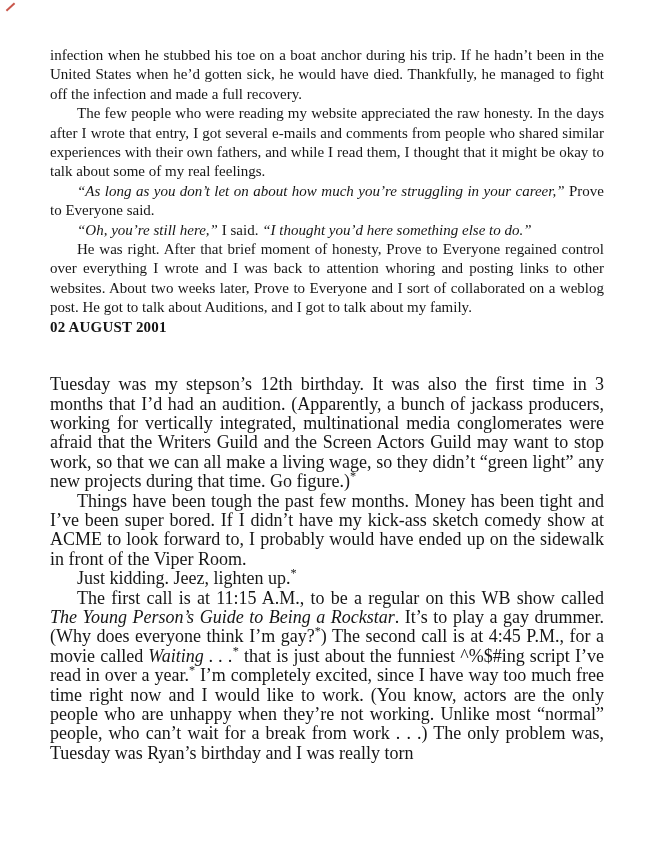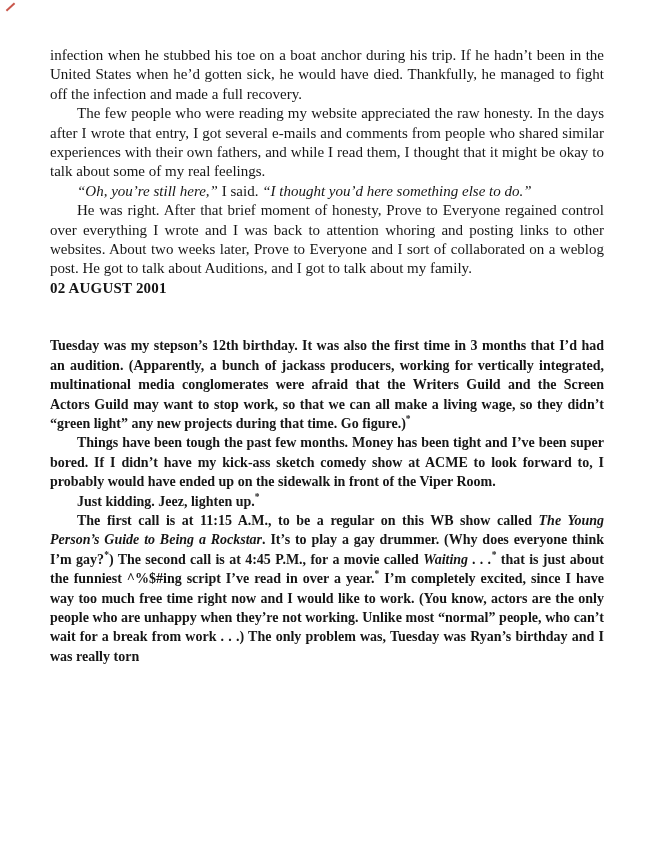--- a/index.html
+++ b/index.html
@@ -40,40 +40,41 @@
   .doc p.heading,
   .doc p.heading-italic {
     font-family: "Liberation Serif", serif;
     font-weight: bold;
     text-align: left;
     letter-spacing: 0.2px;
   }
   .doc p.heading-italic { font-style: italic; }
   .doc p.blog {
     font-family: "Liberation Serif", serif;
-    font-weight: bold;
-    font-size: 14px;
+    font-weight: normal;
+    font-size: 18px;
     line-height: 19.4px;
   }
   .doc p.indent { text-indent: 27px; }
   .doc span.i { font-style: italic; }
   .doc span.sup {
     vertical-align: super;
     font-size: 68%;
     line-height: 0;
   }
 </style>
 </head>
 <body>
 
 <main class="page">
   <span class="scan-mark"></span>
   <div class="doc">
       <p class="blk roman"><span>infection when he stubbed his toe on a boat anchor during his trip. If he hadn’t been in the United States when he’d gotten sick, he would have died. Thankfully, he managed to fight off the infection and made a full recovery.</span></p>
       <p class="blk roman indent"><span>The few people who were reading my website appreciated the raw honesty. In the days after I wrote that entry, I got several e-mails and comments from people who shared similar experiences with their own fathers, and while I read them, I thought that it might be okay to talk about some of my real feelings.</span></p>
+      <p class="blk roman indent"><span class="i">“As long as you don’t let on about how much you’re struggling in your career,”</span><span> Prove to Everyone said.</span></p>
       <p class="blk roman indent"><span class="i">“Oh, you’re still here,”</span><span> I said. </span><span class="i">“I thought you’d here something else to do.”</span></p>
       <p class="blk roman indent"><span>He was right. After that brief moment of honesty, Prove to Everyone regained control over everything I wrote and I was back to attention whoring and posting links to other websites. About two weeks later, Prove to Everyone and I sort of collaborated on a weblog post. He got to talk about Auditions, and I got to talk about my family.</span></p>
       <p class="blk heading" style=""><span>02 AUGUST 2001</span></p>
       <p class="blk blog" style="margin-top: 38px;"><span>Tuesday was my stepson’s 12th birthday. It was also the first time in 3 months that I’d had an audition. (Apparently, a bunch of jackass producers, working for vertically integrated, multinational media conglomerates were afraid that the Writers Guild and the Screen Actors Guild may want to stop work, so that we can all make a living wage, so they didn’t “green light” any new projects during that time. Go figure.)</span><span class="sup">*</span></p>
       <p class="blk blog indent"><span>Things have been tough the past few months. Money has been tight and I’ve been super bored. If I didn’t have my kick-ass sketch comedy show at ACME to look forward to, I probably would have ended up on the sidewalk in front of the Viper Room.</span></p>
       <p class="blk blog indent"><span>Just kidding. Jeez, lighten up.</span><span class="sup">*</span></p>
       <p class="blk blog indent"><span>The first call is at 11:15 A.M., to be a regular on this WB show called </span><span class="i">The Young Person’s Guide to Being a Rockstar</span><span>. It’s to play a gay drummer. (Why does everyone think I’m gay?</span><span class="sup">*</span><span>) The second call is at 4:45 P.M., for a movie called </span><span class="i">Waiting . . .</span><span class="sup">*</span><span> that is just about the funniest ^%$#ing script I’ve read in over a year.</span><span class="sup">*</span><span> I’m completely excited, since I have way too much free time right now and I would like to work. (You know, actors are the only people who are unhappy when they’re not working. Unlike most “normal” people, who can’t wait for a break from work . . .) The only problem was, Tuesday was Ryan’s birthday and I was really torn</span></p>
     </div>
 </main>
 

